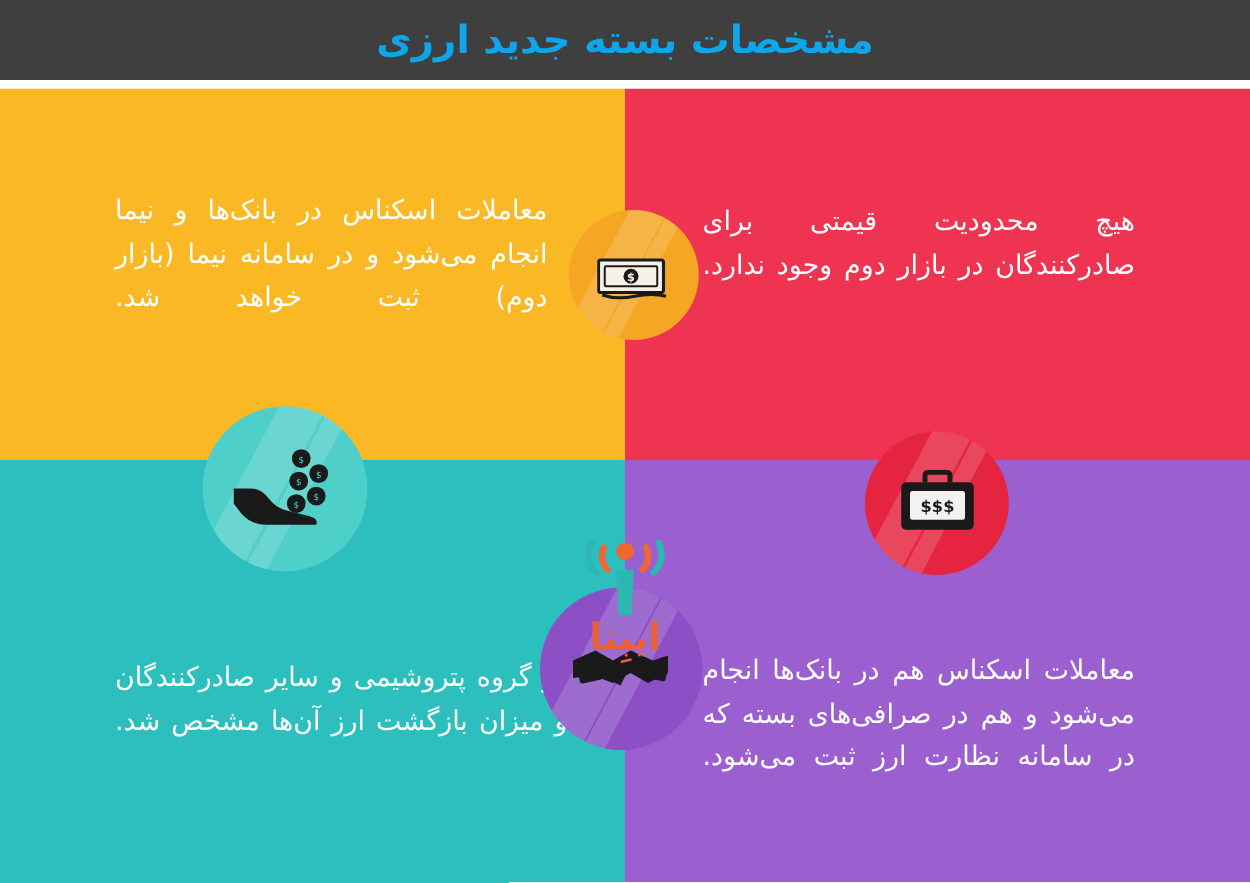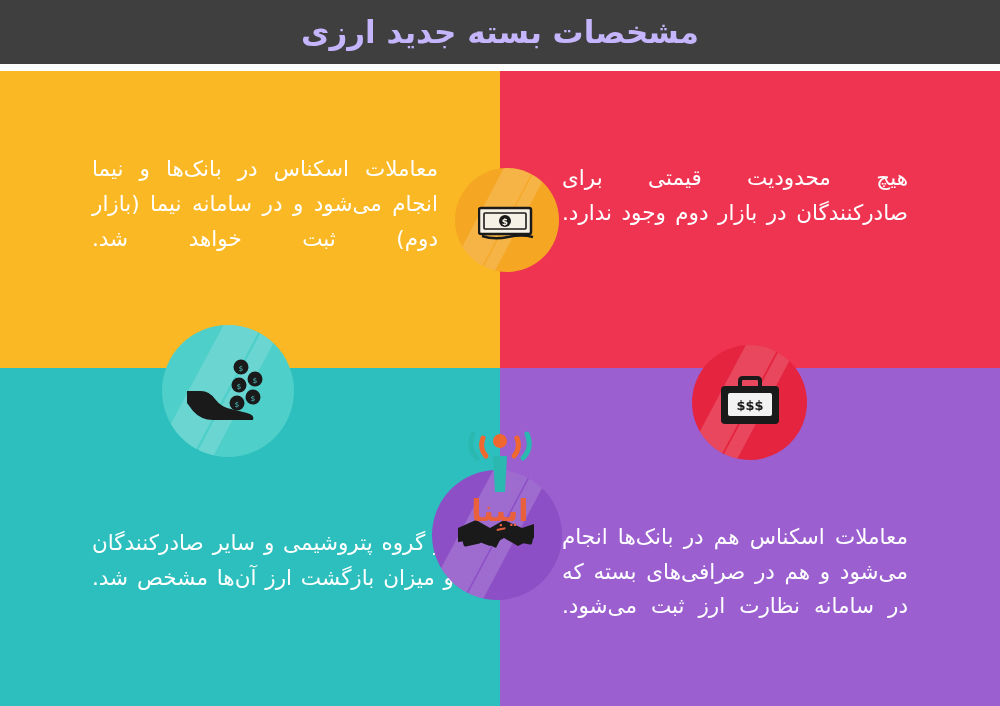--- a/index.html
+++ b/index.html
@@ -24,21 +24,21 @@
     top: 0;
     left: 0;
     width: 1000px;
     height: 64px;
     background: #3f3f3f;
     display: flex;
     align-items: center;
     justify-content: center;
   }
   .header-title {
-    color: #c4b5fd;
+    color: #0ea5e9;
     font-size: 31px;
     font-weight: bold;
     letter-spacing: 0.5px;
     direction: rtl;
     text-align: center;
     line-height: 1;
   }
 
   
   .grid {
@@ -138,28 +138,28 @@
   
   .badge-shake {
     top: 470px; left: 432px;
     width: 130px; height: 130px;
     background: #8c4fc6;
   }
 
   
   .logo {
     position: absolute;
-    top: 412px;
+    top: 396px;
     left: 432px;
     width: 136px;
     height: 130px;
     display: flex;
     flex-direction: column;
     align-items: center;
-    justify-content: center;
+    justify-content: flex-end;
     z-index: 5;
     pointer-events: none;
   }
   .logo-mark {
     width: 74px;
     height: 66px;
     position: relative;
   }
   .logo-word {
     margin-top: 2px;

